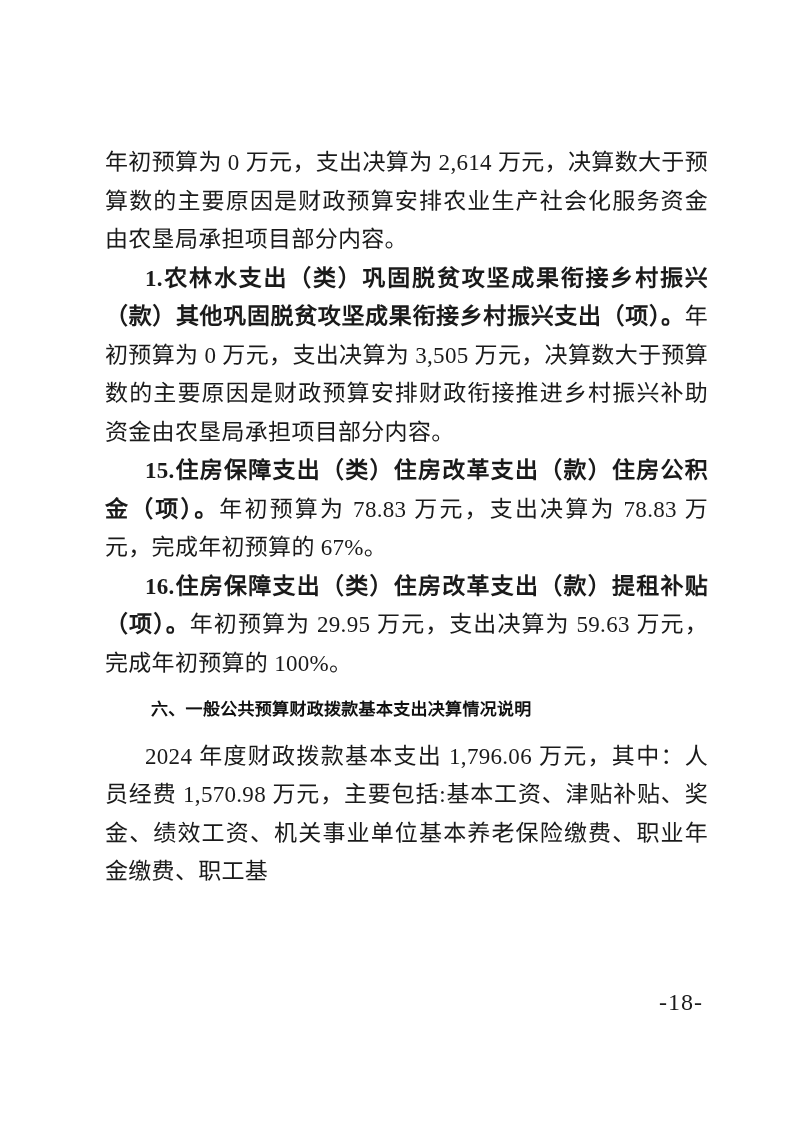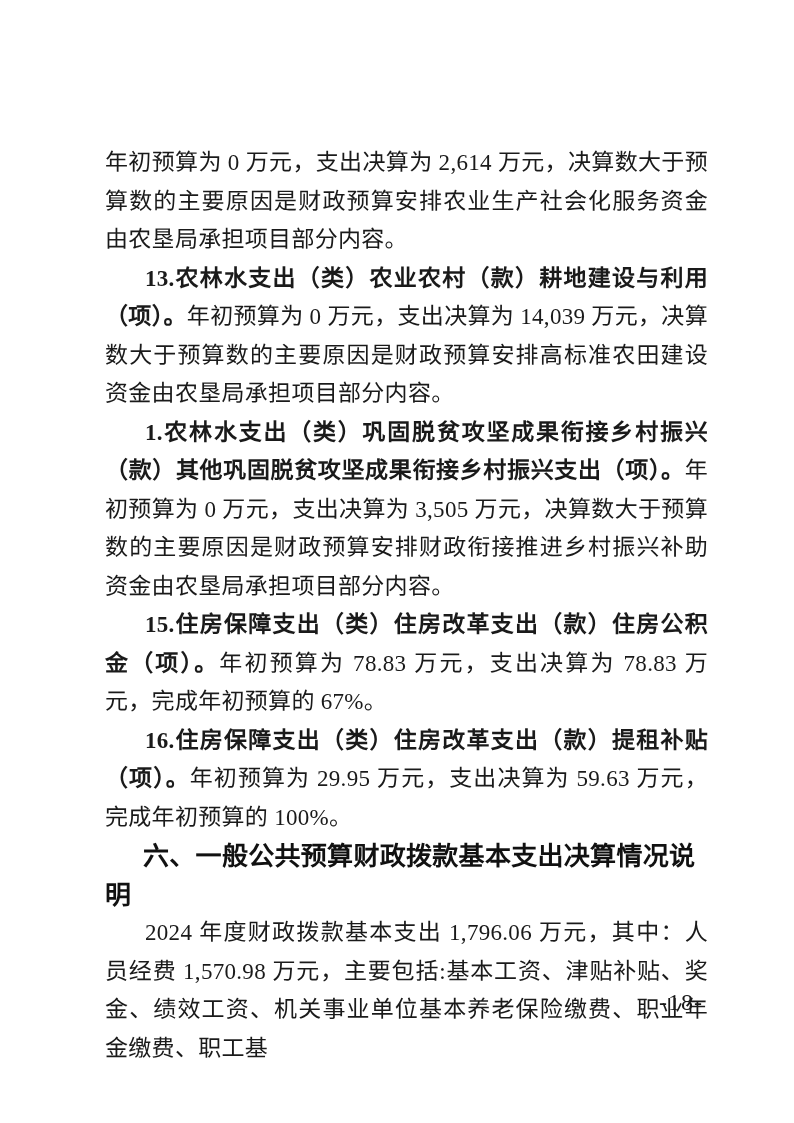--- a/index.html
+++ b/index.html
@@ -35,24 +35,24 @@
     margin: 0;
     padding: 0;
   }
   .indent {
     text-indent: 40px;
   }
   .item-title {
     font-weight: 700;
   }
   .section-heading {
-    margin: 0;
+    margin: 8px;
     padding: 0;
     text-indent: 38px;
-    font-size: 26px;
+    font-size: 17px;
     line-height: 38.5px;
     font-weight: 700;
     font-family: "Liberation Sans", "DejaVu Sans", sans-serif;
     text-align: left;
     color: #111111;
   }
   .page-number {
     position: absolute;
     top: 991px;
     right: 91px;
@@ -64,21 +64,20 @@
   }
 </style>
 </head>
 <body>
 
 <div class="page">
   <div class="doc">
 
     <p class="para">年初预算为 0 万元，支出决算为 2,614 万元，决算数大于预算数的主要原因是财政预算安排农业生产社会化服务资金由农垦局承担项目部分内容。</p>
 
-    <p class="para indent"><strong class="item-title">13.农林水支出（类）农业农村（款）耕地建设与利用（项）。</strong><span>年初预算为 0 万元，支出决算为 14,039 万元，决算数大于预算数的主要原因是财政预算安排高标准农田建设资金由农垦局承担项目部分内容。</span></p>
 
     <p class="para indent"><strong class="item-title">1.农林水支出（类）巩固脱贫攻坚成果衔接乡村振兴（款）其他巩固脱贫攻坚成果衔接乡村振兴支出（项）。</strong><span>年初预算为 0 万元，支出决算为 3,505 万元，决算数大于预算数的主要原因是财政预算安排财政衔接推进乡村振兴补助资金由农垦局承担项目部分内容。</span></p>
 
     <p class="para indent"><strong class="item-title">15.住房保障支出（类）住房改革支出（款）住房公积金（项）。</strong><span>年初预算为 78.83 万元，支出决算为 78.83 万元，完成年初预算的 67%。</span></p>
 
     <p class="para indent"><strong class="item-title">16.住房保障支出（类）住房改革支出（款）提租补贴（项）。</strong><span>年初预算为 29.95 万元，支出决算为 59.63 万元，完成年初预算的 100%。</span></p>
 
     <h2 class="section-heading">六、一般公共预算财政拨款基本支出决算情况说明</h2>
 
     <p class="para indent">2024 年度财政拨款基本支出 1,796.06 万元，其中：人员经费 1,570.98 万元，主要包括:基本工资、津贴补贴、奖金、绩效工资、机关事业单位基本养老保险缴费、职业年金缴费、职工基</p>

